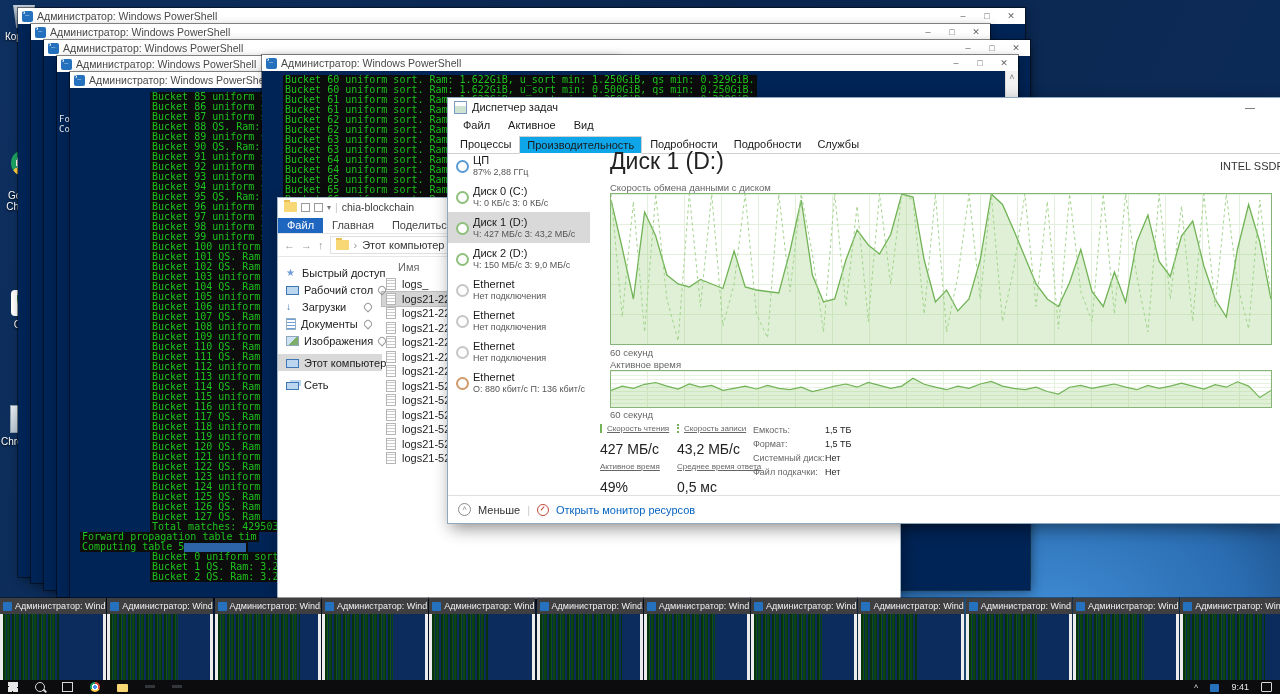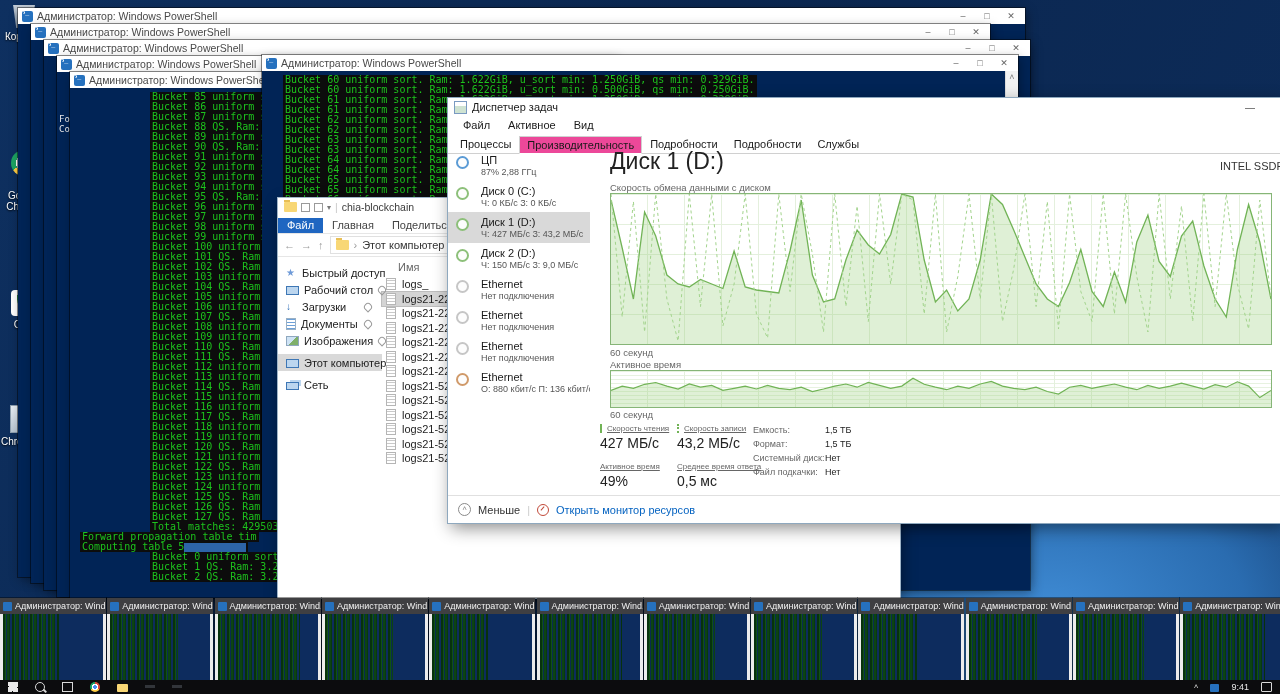--- a/index.html
+++ b/index.html
@@ -84,40 +84,40 @@
   
   .tm-win{position:absolute;left:448px;top:98px;width:833px;height:425px;background:#fff;overflow:hidden;
     box-shadow:0 0 0 1px #8ea8be,3px 5px 16px rgba(0,0,0,.45);font-size:11px;color:#1a1a1a;}
   .tm-title{height:18px;display:flex;align-items:center;gap:5px;padding:0 6px;}
   .tm-ico{width:11px;height:11px;border:1px solid #7a9ac1;background:linear-gradient(180deg,#fff 40%,#cfe3d2 40%);}
   .tm-min{margin-left:auto;color:#555;font-size:10px;padding:0 20px 0 8px;}
   .tm-menu{display:flex;gap:0;padding:2px 0 2px 6px;}
   .tm-menu span{padding:1px 9px;}
   .tm-tabs{display:flex;align-items:flex-end;padding-left:4px;border-bottom:1px solid #d0d0d0;height:19px;}
   .tm-tab{padding:2px 7px;border:1px solid transparent;margin-bottom:0;}
-  .tm-tab.sel{background:#ec4899;border-color:#d0d0d0;border-bottom-color:#fff;margin-bottom:-1px;}
+  .tm-tab.sel{background:#0ea5e9;border-color:#d0d0d0;border-bottom-color:#fff;margin-bottom:-1px;}
   .tm-side{position:absolute;left:0;top:52px;bottom:28px;width:142px;overflow:hidden;}
-  .side-item{display:flex;gap:12px;padding:4px 0 4px 8px;height:23px;}
+  .side-item{display:flex;gap:4px;padding:4px 0 4px 8px;height:23px;align-items:center;}
   .side-item.sel{background:#d9d9d9;}
   .ring{flex:0 0 auto;width:9px;height:9px;border-radius:50%;border:2px solid #999;margin-top:2px;background:#fdfdfd;}
   .side-name{font-size:11px;}
   .side-det{font-size:9px;color:#555;margin-top:1px;white-space:nowrap;}
   .tm-head{position:absolute;left:162px;top:50px;font-size:23px;font-weight:300;color:#222;}
   .tm-dev{position:absolute;left:772px;top:62px;font-size:11px;color:#333;white-space:nowrap;}
   .chart-label{position:absolute;font-size:9.5px;color:#666;}
   .chart{position:absolute;left:162px;width:662px;background:#fff;border:1px solid #86b577;box-sizing:border-box;}
   .chart.big{top:95px;height:152px;background-image:
     repeating-linear-gradient(90deg,transparent 0 36px,#e4f0dd 36px 37px),
     repeating-linear-gradient(0deg,transparent 0 29px,#e4f0dd 29px 30px);}
   .chart.small{top:272px;height:38px;background-image:
     repeating-linear-gradient(90deg,transparent 0 36px,#e4f0dd 36px 37px),
     repeating-linear-gradient(0deg,transparent 0 3px,#e7f2e0 3px 4px);}
   .chart svg{position:absolute;inset:0;}
   .stat-label{font-size:8px;color:#666;white-space:nowrap;text-decoration:underline;}
-  .stat-value{font-size:14px;color:#222;margin-top:2px;white-space:nowrap;}
+  .stat-value{font-size:14px;color:#222;margin-top:8px;white-space:nowrap;}
   .stat{position:absolute;}
   .lg-solid{border-left:2px solid #71b356;padding-left:5px;}
   .lg-dash{border-left:2px dotted #71b356;padding-left:5px;}
   .prop-row{display:flex;font-size:9px;margin-bottom:4px;}
   .prop-label{width:72px;color:#666;}
   .prop-value{color:#222;}
   .tm-footer{position:absolute;left:0;right:0;bottom:0;height:27px;border-top:1px solid #e0e0e0;
     display:flex;align-items:center;gap:7px;padding-left:10px;font-size:11px;color:#333;}
   .circ-up{width:11px;height:11px;border:1px solid #8a8a8a;border-radius:50%;color:#8a8a8a;
     font-size:8px;line-height:10px;text-align:center;}

